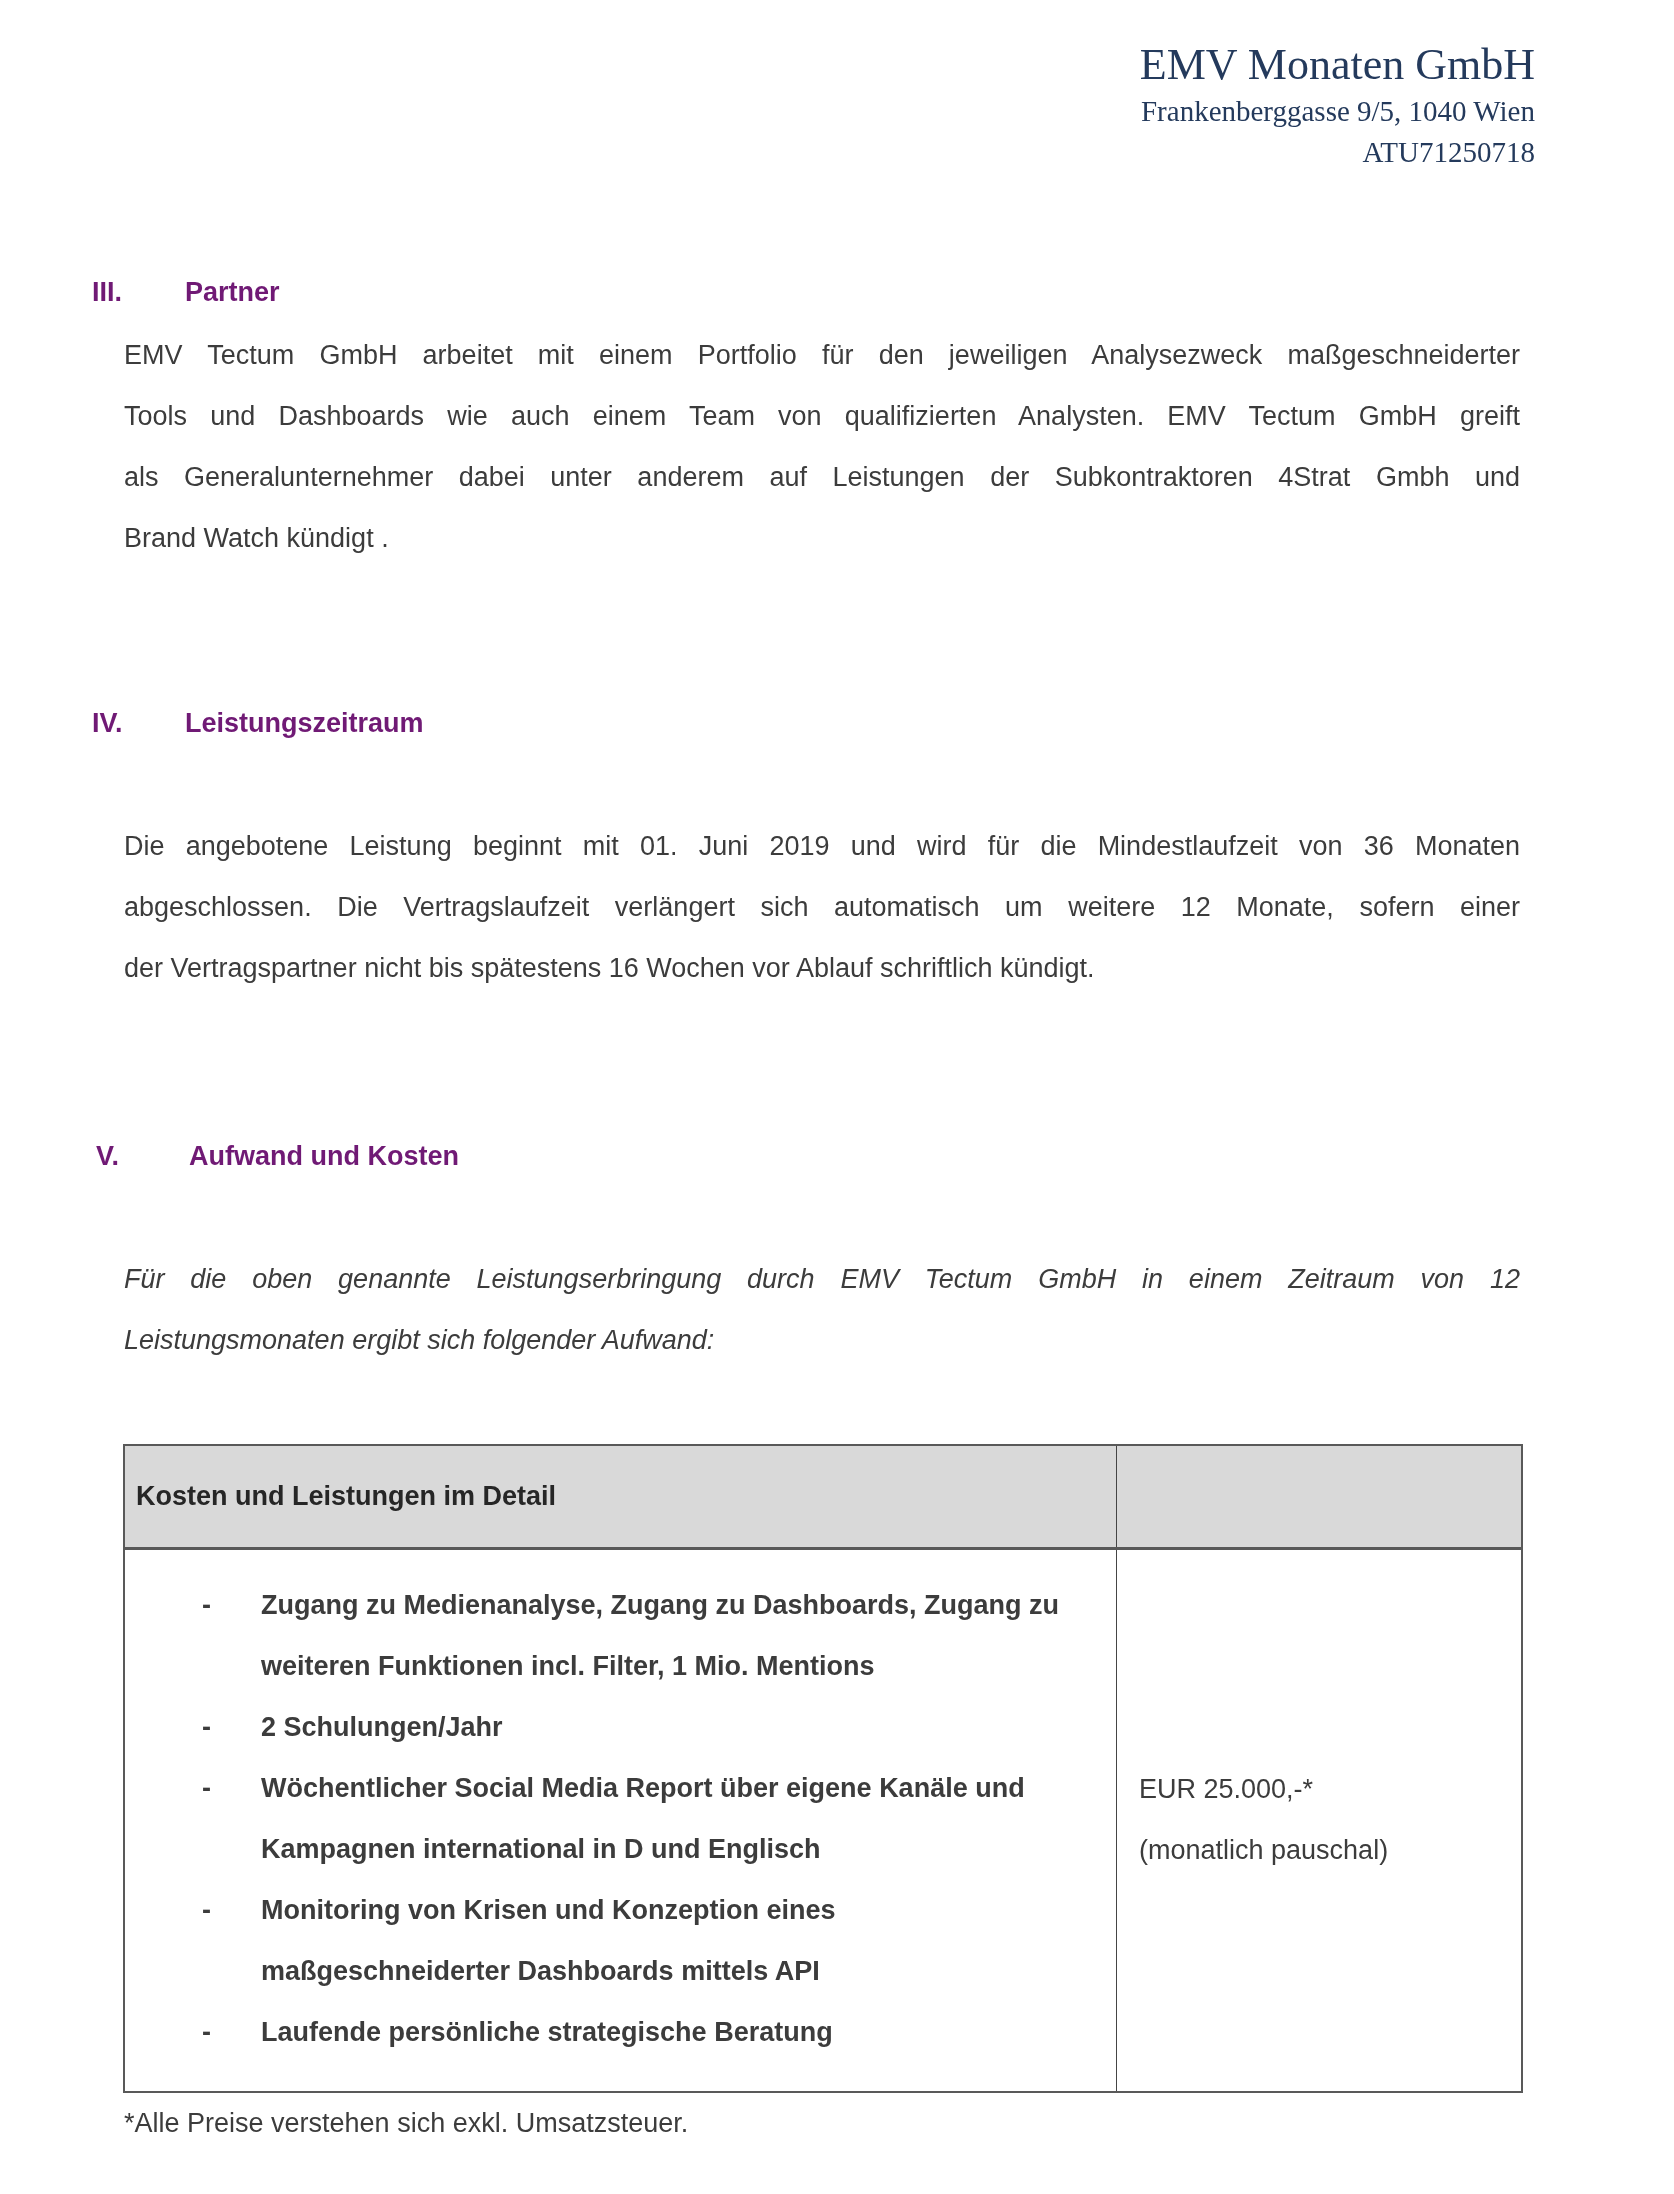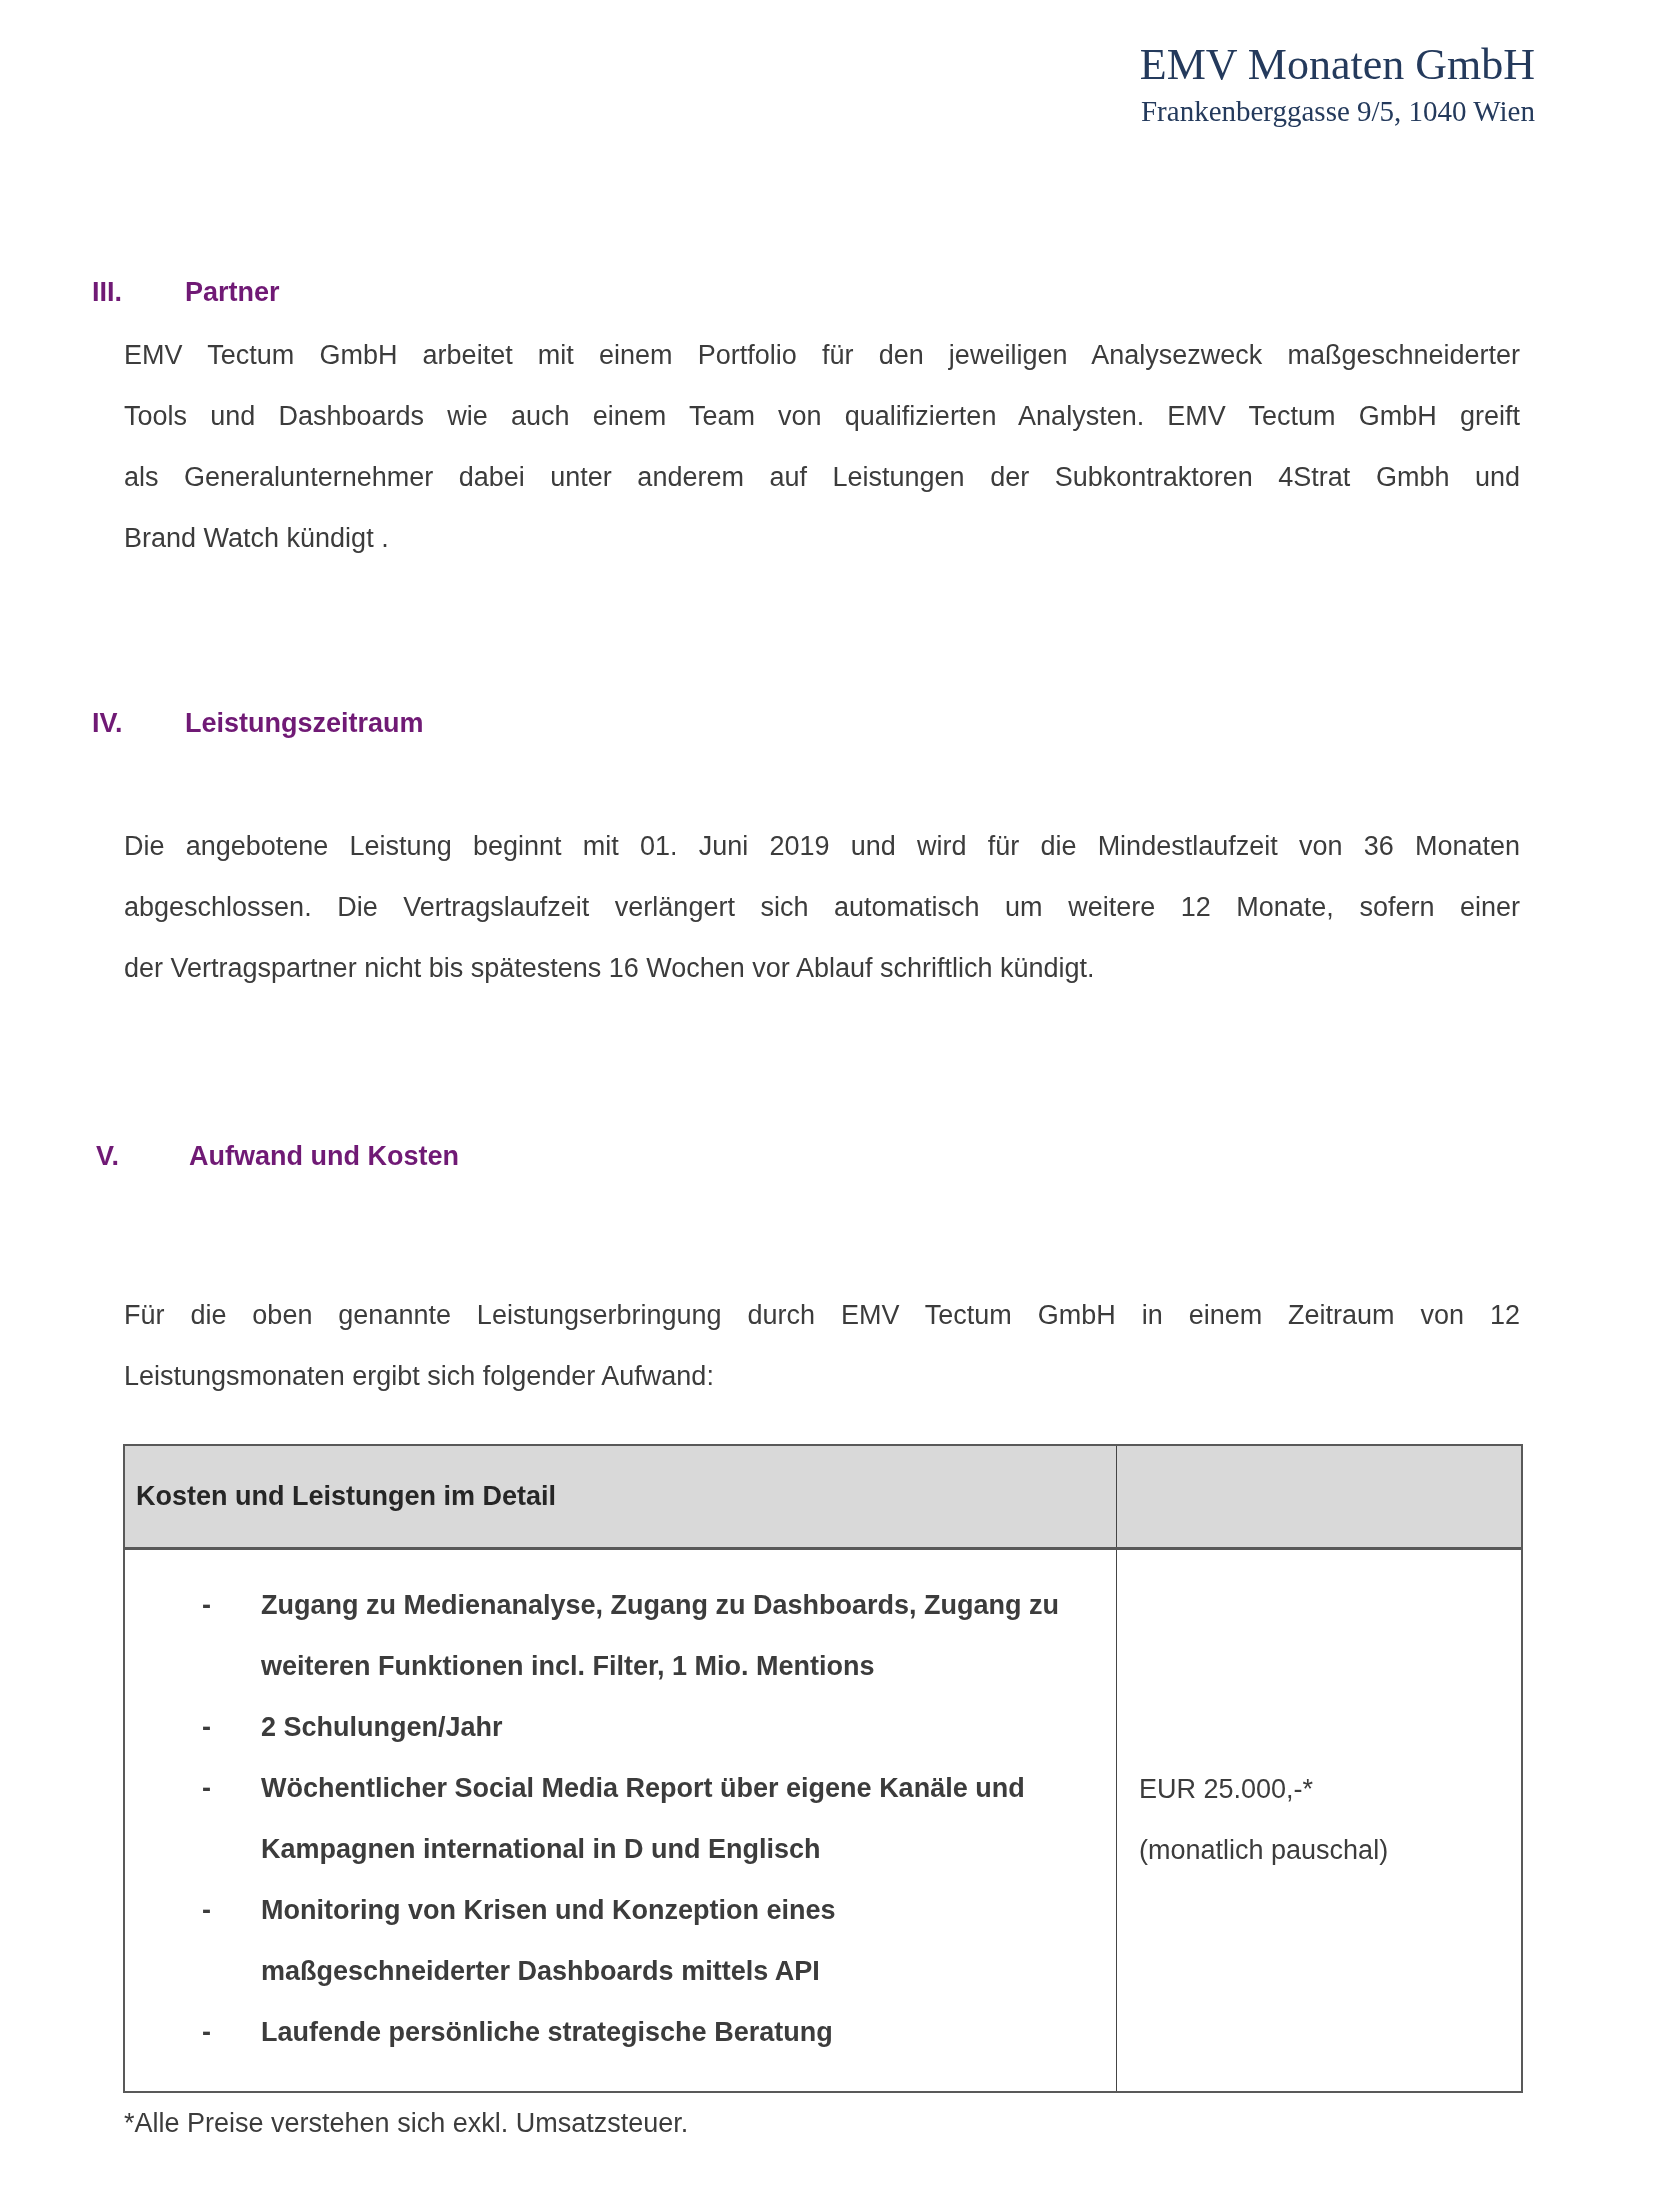--- a/index.html
+++ b/index.html
@@ -31,21 +31,21 @@
   .sec3-h{top:276px;}
   .sec4-h{top:707px;}
   .sec5-h{top:1140px;left:96px;}
   
   .para{
     position:absolute;left:124px;width:1396px;
     font-size:27px;
   }
   .p3{top:325px;}
   .p4{top:816px;}
-  .p5{top:1285px;}
+  .p5{top:1249px;font-style:italic;}
   .jline,.pline{
     height:61px;line-height:61px;
     white-space:normal;
   }
   .jline{text-align:justify;overflow:hidden;}
   .jline::after{content:"";display:inline-block;width:100%;height:0;}
   
   .cost-table{
     position:absolute;left:123px;top:1444px;width:1400px;
     border:2.5px solid #595959;
@@ -91,20 +91,21 @@
   }
 </style>
 </head>
 <body>
 
 <div class="page">
 
   <header class="letterhead">
     <div class="lh-name">EMV Monaten GmbH</div>
     <div class="lh-line">Frankenberggasse 9/5, 1040 Wien</div>
+    <div class="lh-line">ATU71250718</div>
   </header>
 
   <div class="h sec3-h">
     <span class="h-num">III.</span><span class="h-title">Partner</span>
   </div>
   <div class="para p3">
     <div class="jline">EMV Tectum GmbH arbeitet mit einem Portfolio für den jeweiligen Analysezweck maßgeschneiderter</div>
     <div class="jline">Tools und Dashboards wie auch einem Team von qualifizierten Analysten. EMV Tectum GmbH greift</div>
     <div class="jline">als Generalunternehmer dabei unter anderem auf Leistungen der Subkontraktoren 4Strat Gmbh und</div>
     <div class="pline">Brand Watch kündigt .</div>

